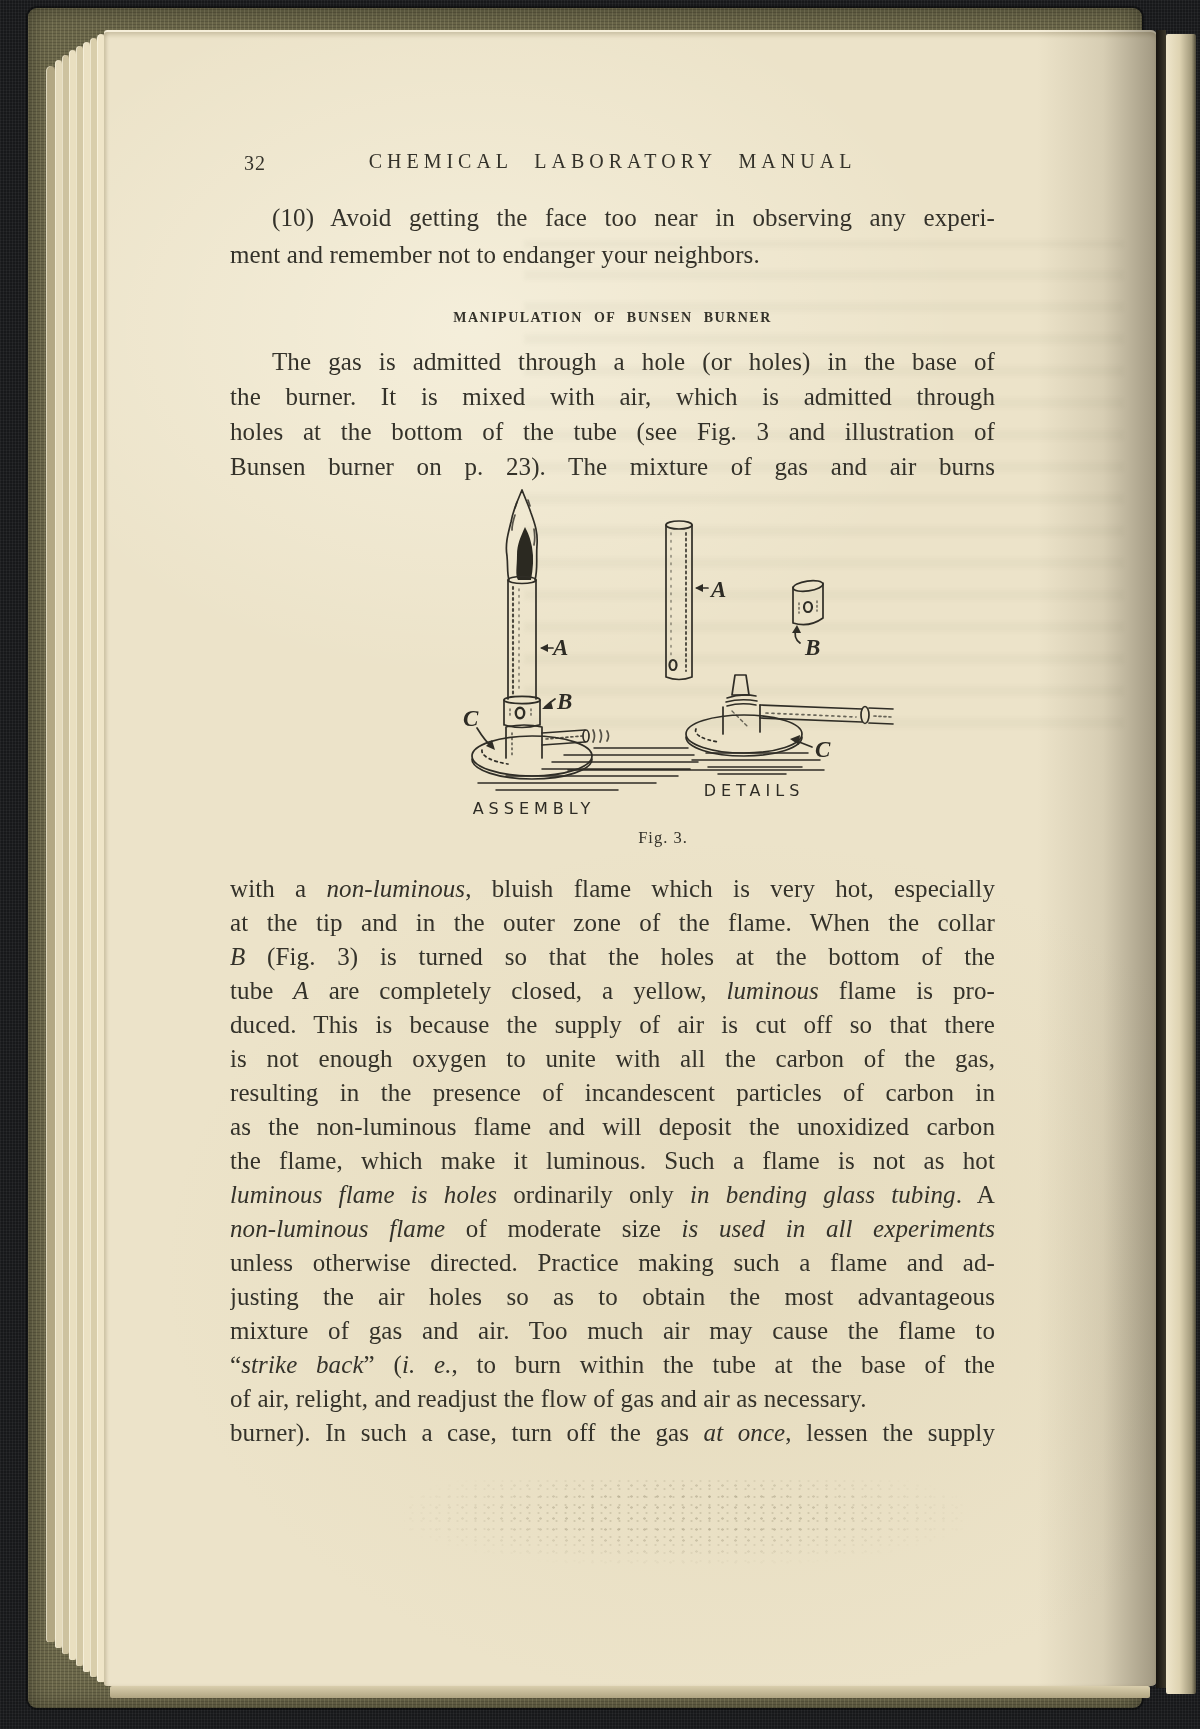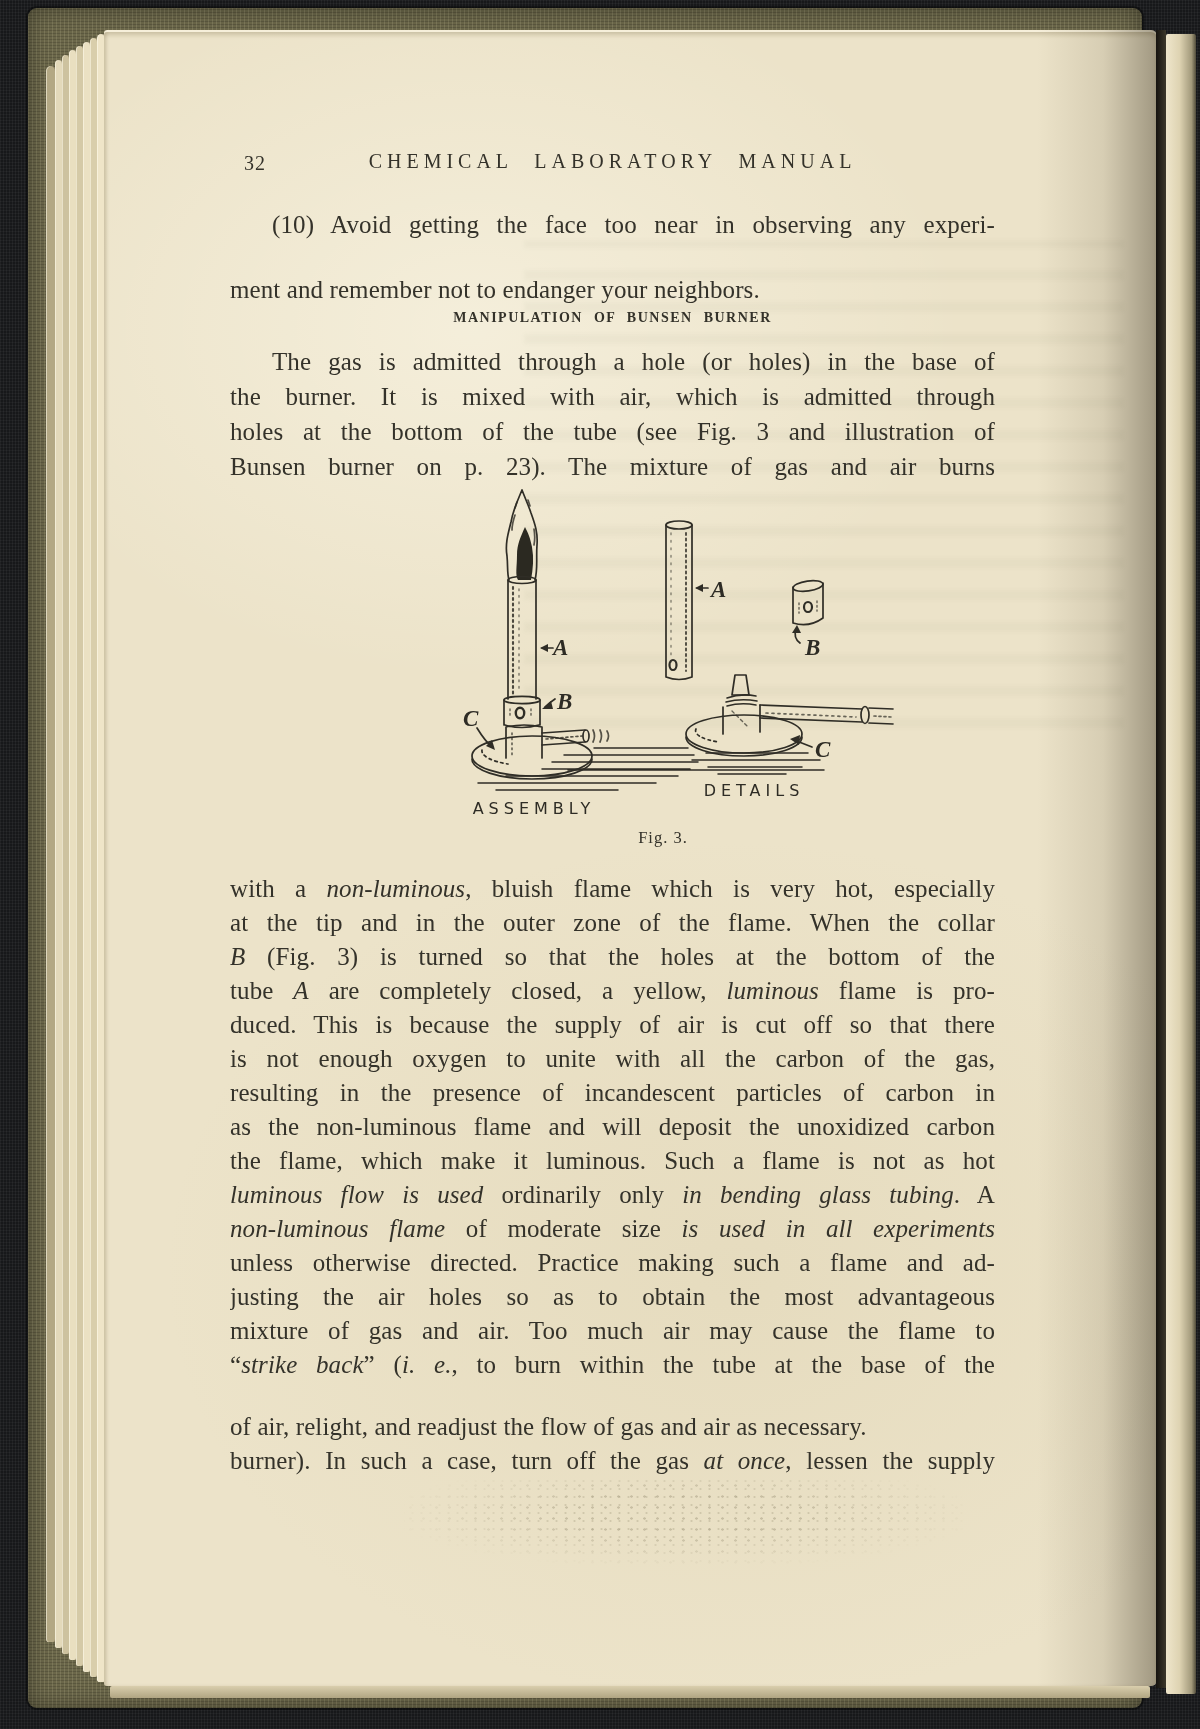--- a/index.html
+++ b/index.html
@@ -45,28 +45,28 @@
   .opp{position:absolute;left:1166px;top:34px;width:30px;height:1660px;border-radius:2px;
     background:linear-gradient(to right,#efe6cb 0%,#ded3b2 45%,#a2997b 85%,#524d3b 100%);}
   .ghost{position:absolute;left:420px;top:210px;width:600px;height:510px;opacity:.045;filter:blur(2px);
     background:repeating-linear-gradient(0deg, transparent 0 22px, #666c50 22px 32px);}
   .hdr{position:absolute;left:126px;top:120px;width:765px;height:30px;}
   .pgnum{position:absolute;left:14px;top:2px;font-size:20px;letter-spacing:1px;}
   .runtitle{display:block;text-align:center;font-size:20px;letter-spacing:5px;word-spacing:12px;}
   .heading{position:absolute;left:126px;top:280px;width:765px;text-align:center;
     font-size:14px;font-weight:bold;letter-spacing:1.5px;word-spacing:6px;}
   .para{position:absolute;left:126px;width:765px;}
-  #p1{top:176px;}
+  #p1{top:169px;}
   #p1 .tline{height:37px;line-height:37px;}
   #p2{top:314px;}
   #p2 .tline{height:35px;line-height:35px;}
   #p3{top:842px;}
   .tline{height:34px;line-height:34px;font-size:25px;letter-spacing:.1px;
     text-align:justify;text-align-last:justify;overflow:hidden;}
-  .tline.nojust{text-align-last:left;margin-top:28px;}
+  .tline.nojust{text-align-last:left;}
   .tline.ind{text-indent:42px;}
   i{font-style:italic;}
   .figwrap{position:absolute;left:252px;top:407px;width:540px;height:430px;}
   .figwrap svg{width:100%;height:100%;display:block;}
   .lbl{font-family:"Liberation Serif","DejaVu Serif",serif;font-style:italic;font-weight:600;font-size:23px;fill:#2e2c25;}
   .cap{font-family:"DejaVu Sans","Liberation Sans",sans-serif;font-size:16px;letter-spacing:5px;fill:#2e2c25;text-anchor:middle;}
   .figno{font-family:"Liberation Serif","DejaVu Serif",serif;font-size:16.5px;letter-spacing:1px;fill:#34322a;text-anchor:middle;}
   .speckles{position:absolute;left:300px;top:1450px;width:560px;height:86px;opacity:.5;
     background-image:
       radial-gradient(rgba(108,100,72,.55) 1px, transparent 1.7px),
@@ -209,21 +209,21 @@
   <div class="para" id="p3">
       <div class="tline"><span>with a </span><i>non-luminous</i><span>, bluish flame which is very hot, especially</span></div>
       <div class="tline"><span>at the tip and in the outer zone of the flame. When the collar</span></div>
       <div class="tline"><i>B</i><span> (Fig. 3) is turned so that the holes at the bottom of the</span></div>
       <div class="tline"><span>tube </span><i>A</i><span> are completely closed, a yellow, </span><i>luminous</i><span> flame is pro-</span></div>
       <div class="tline"><span>duced. This is because the supply of air is cut off so that there</span></div>
       <div class="tline"><span>is not enough oxygen to unite with all the carbon of the gas,</span></div>
       <div class="tline"><span>resulting in the presence of incandescent particles of carbon in</span></div>
       <div class="tline"><span>as the non-luminous flame and will deposit the unoxidized carbon</span></div>
       <div class="tline"><span>the flame, which make it luminous. Such a flame is not as hot</span></div>
-      <div class="tline"><i>luminous flow is used</i><span> ordinarily only </span><i>in bending glass tubing</i><span>. A</span></div>
+      <div class="tline"><i>luminous flame is holes</i><span> ordinarily only </span><i>in bending glass tubing</i><span>. A</span></div>
       <div class="tline"><i>non-luminous flame</i><span> of moderate size </span><i>is used in all experiments</i></div>
       <div class="tline"><span>unless otherwise directed. Practice making such a flame and ad-</span></div>
       <div class="tline"><span>justing the air holes so as to obtain the most advantageous</span></div>
       <div class="tline"><span>mixture of gas and air. Too much air may cause the flame to</span></div>
       <div class="tline"><span>“</span><i>strike back</i><span>” (</span><i>i. e.</i><span>, to burn within the tube at the base of the</span></div>
       <div class="tline nojust"><span>of air, relight, and readjust the flow of gas and air as necessary.</span></div>
       <div class="tline"><span>burner). In such a case, turn off the gas </span><i>at once</i><span>, lessen the supply</span></div>
     </div>
 
   <div class="speckles"></div>

